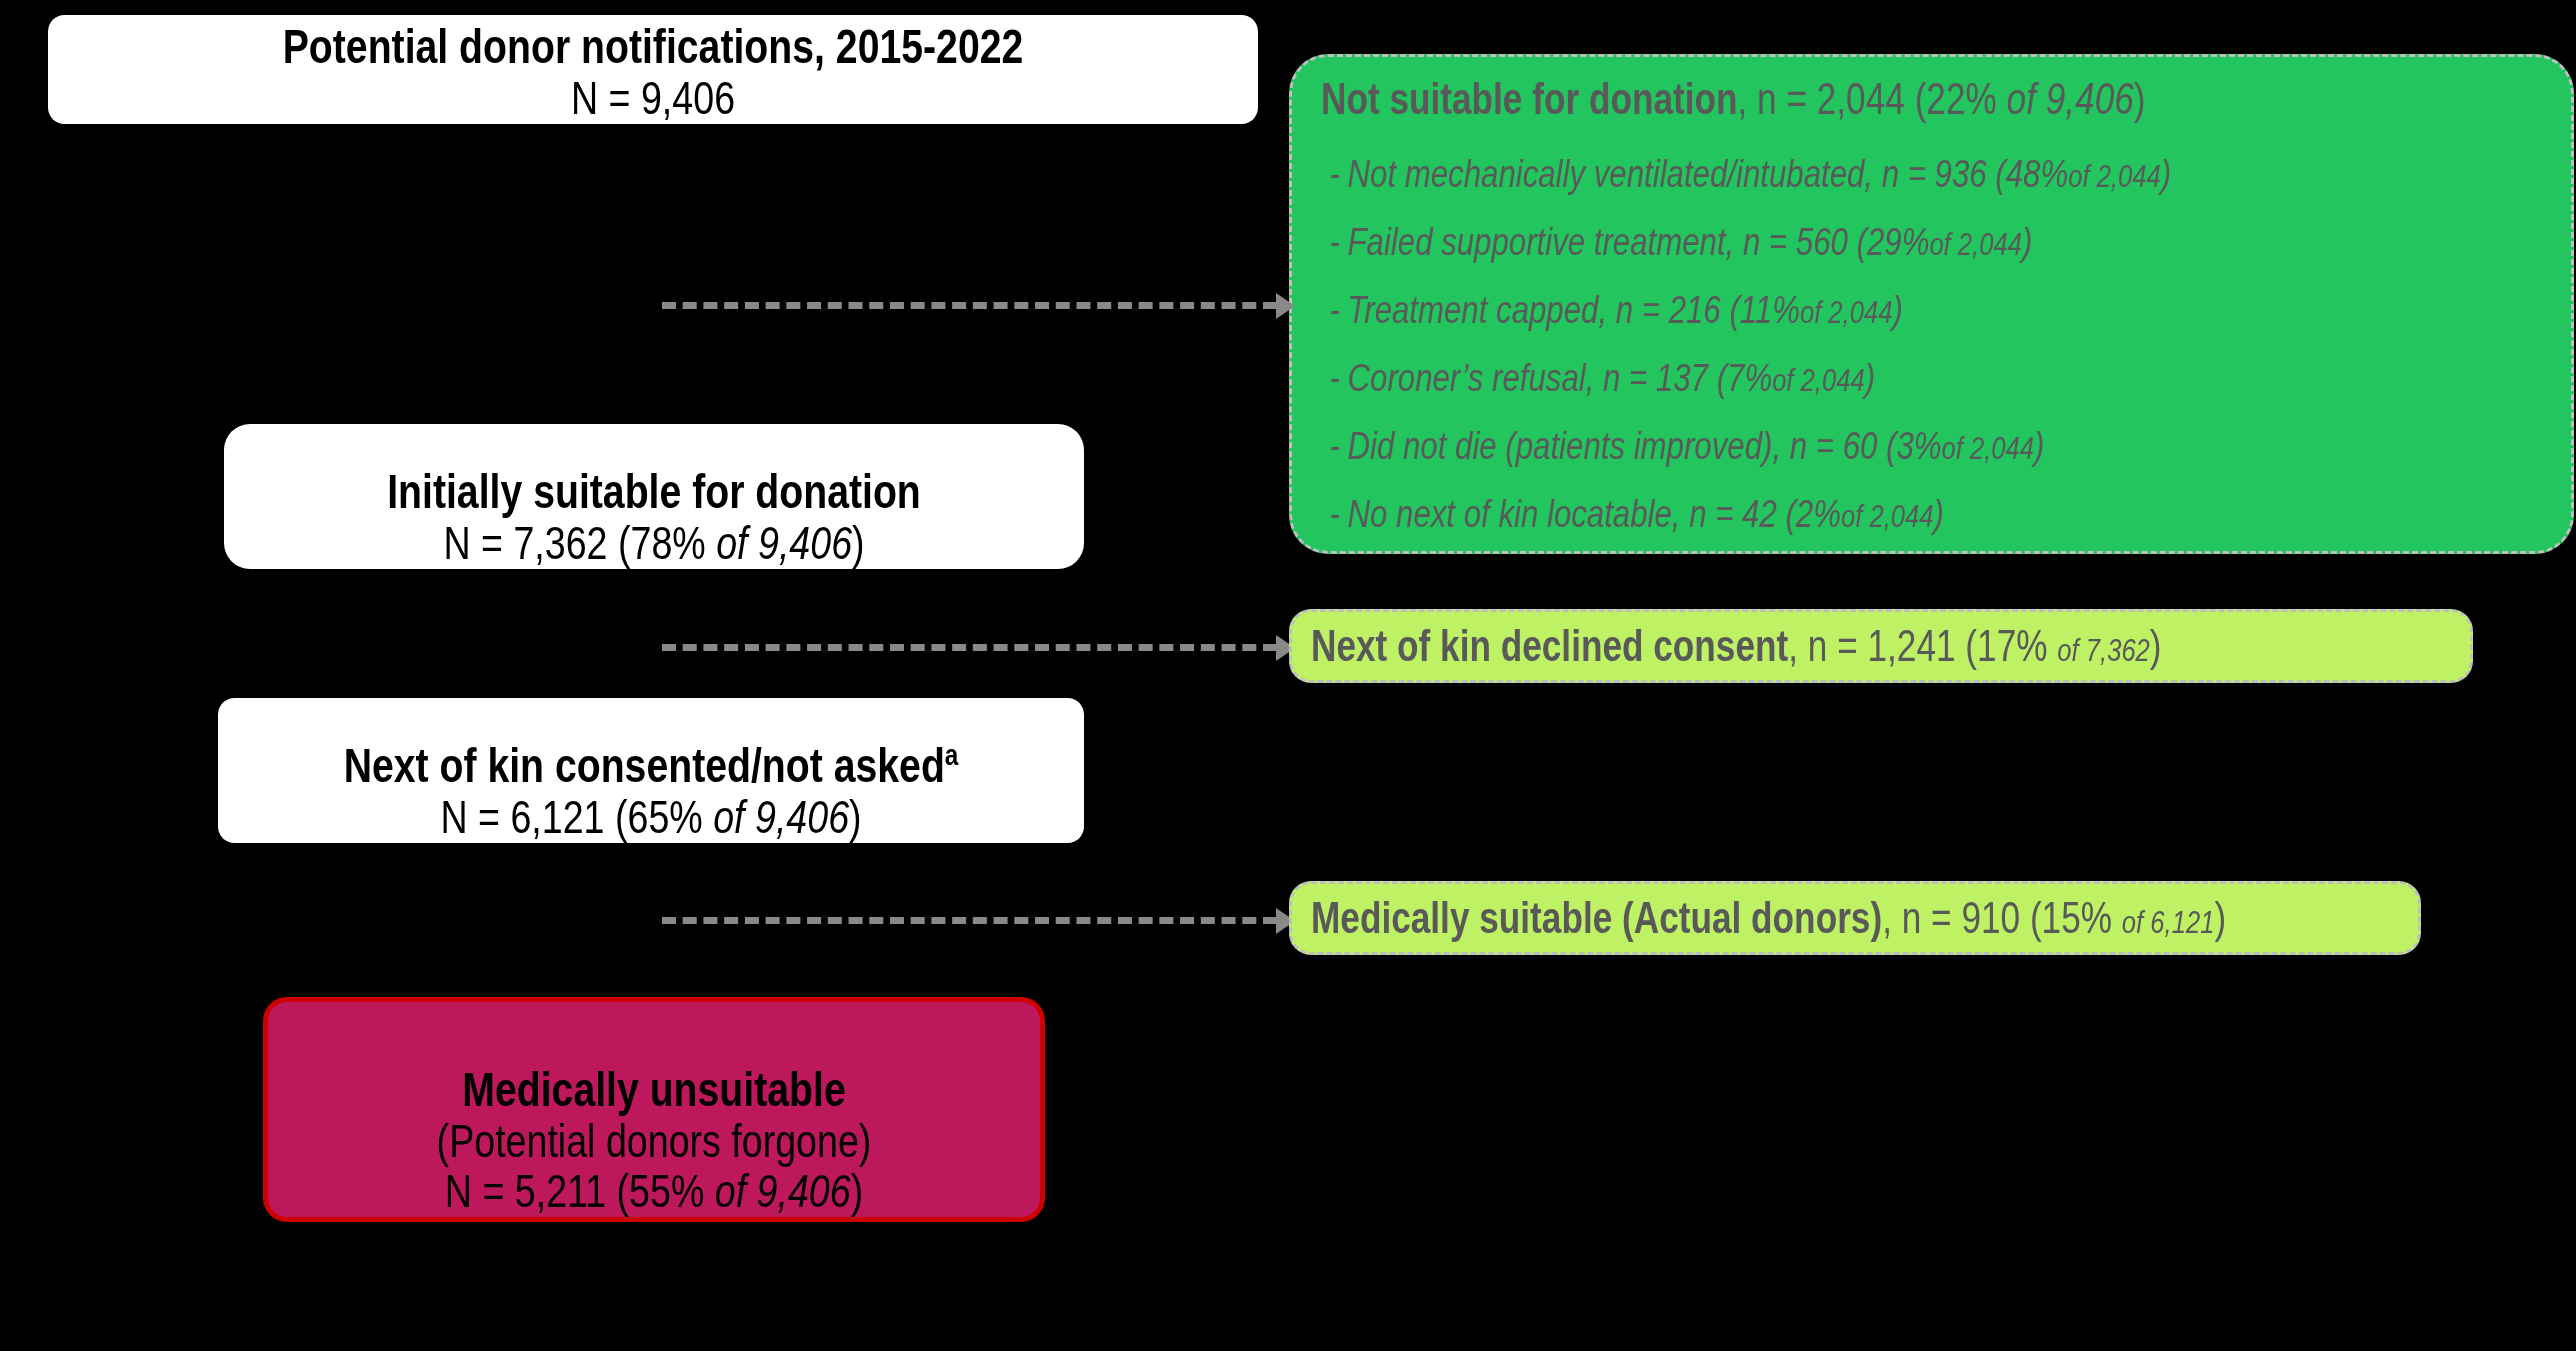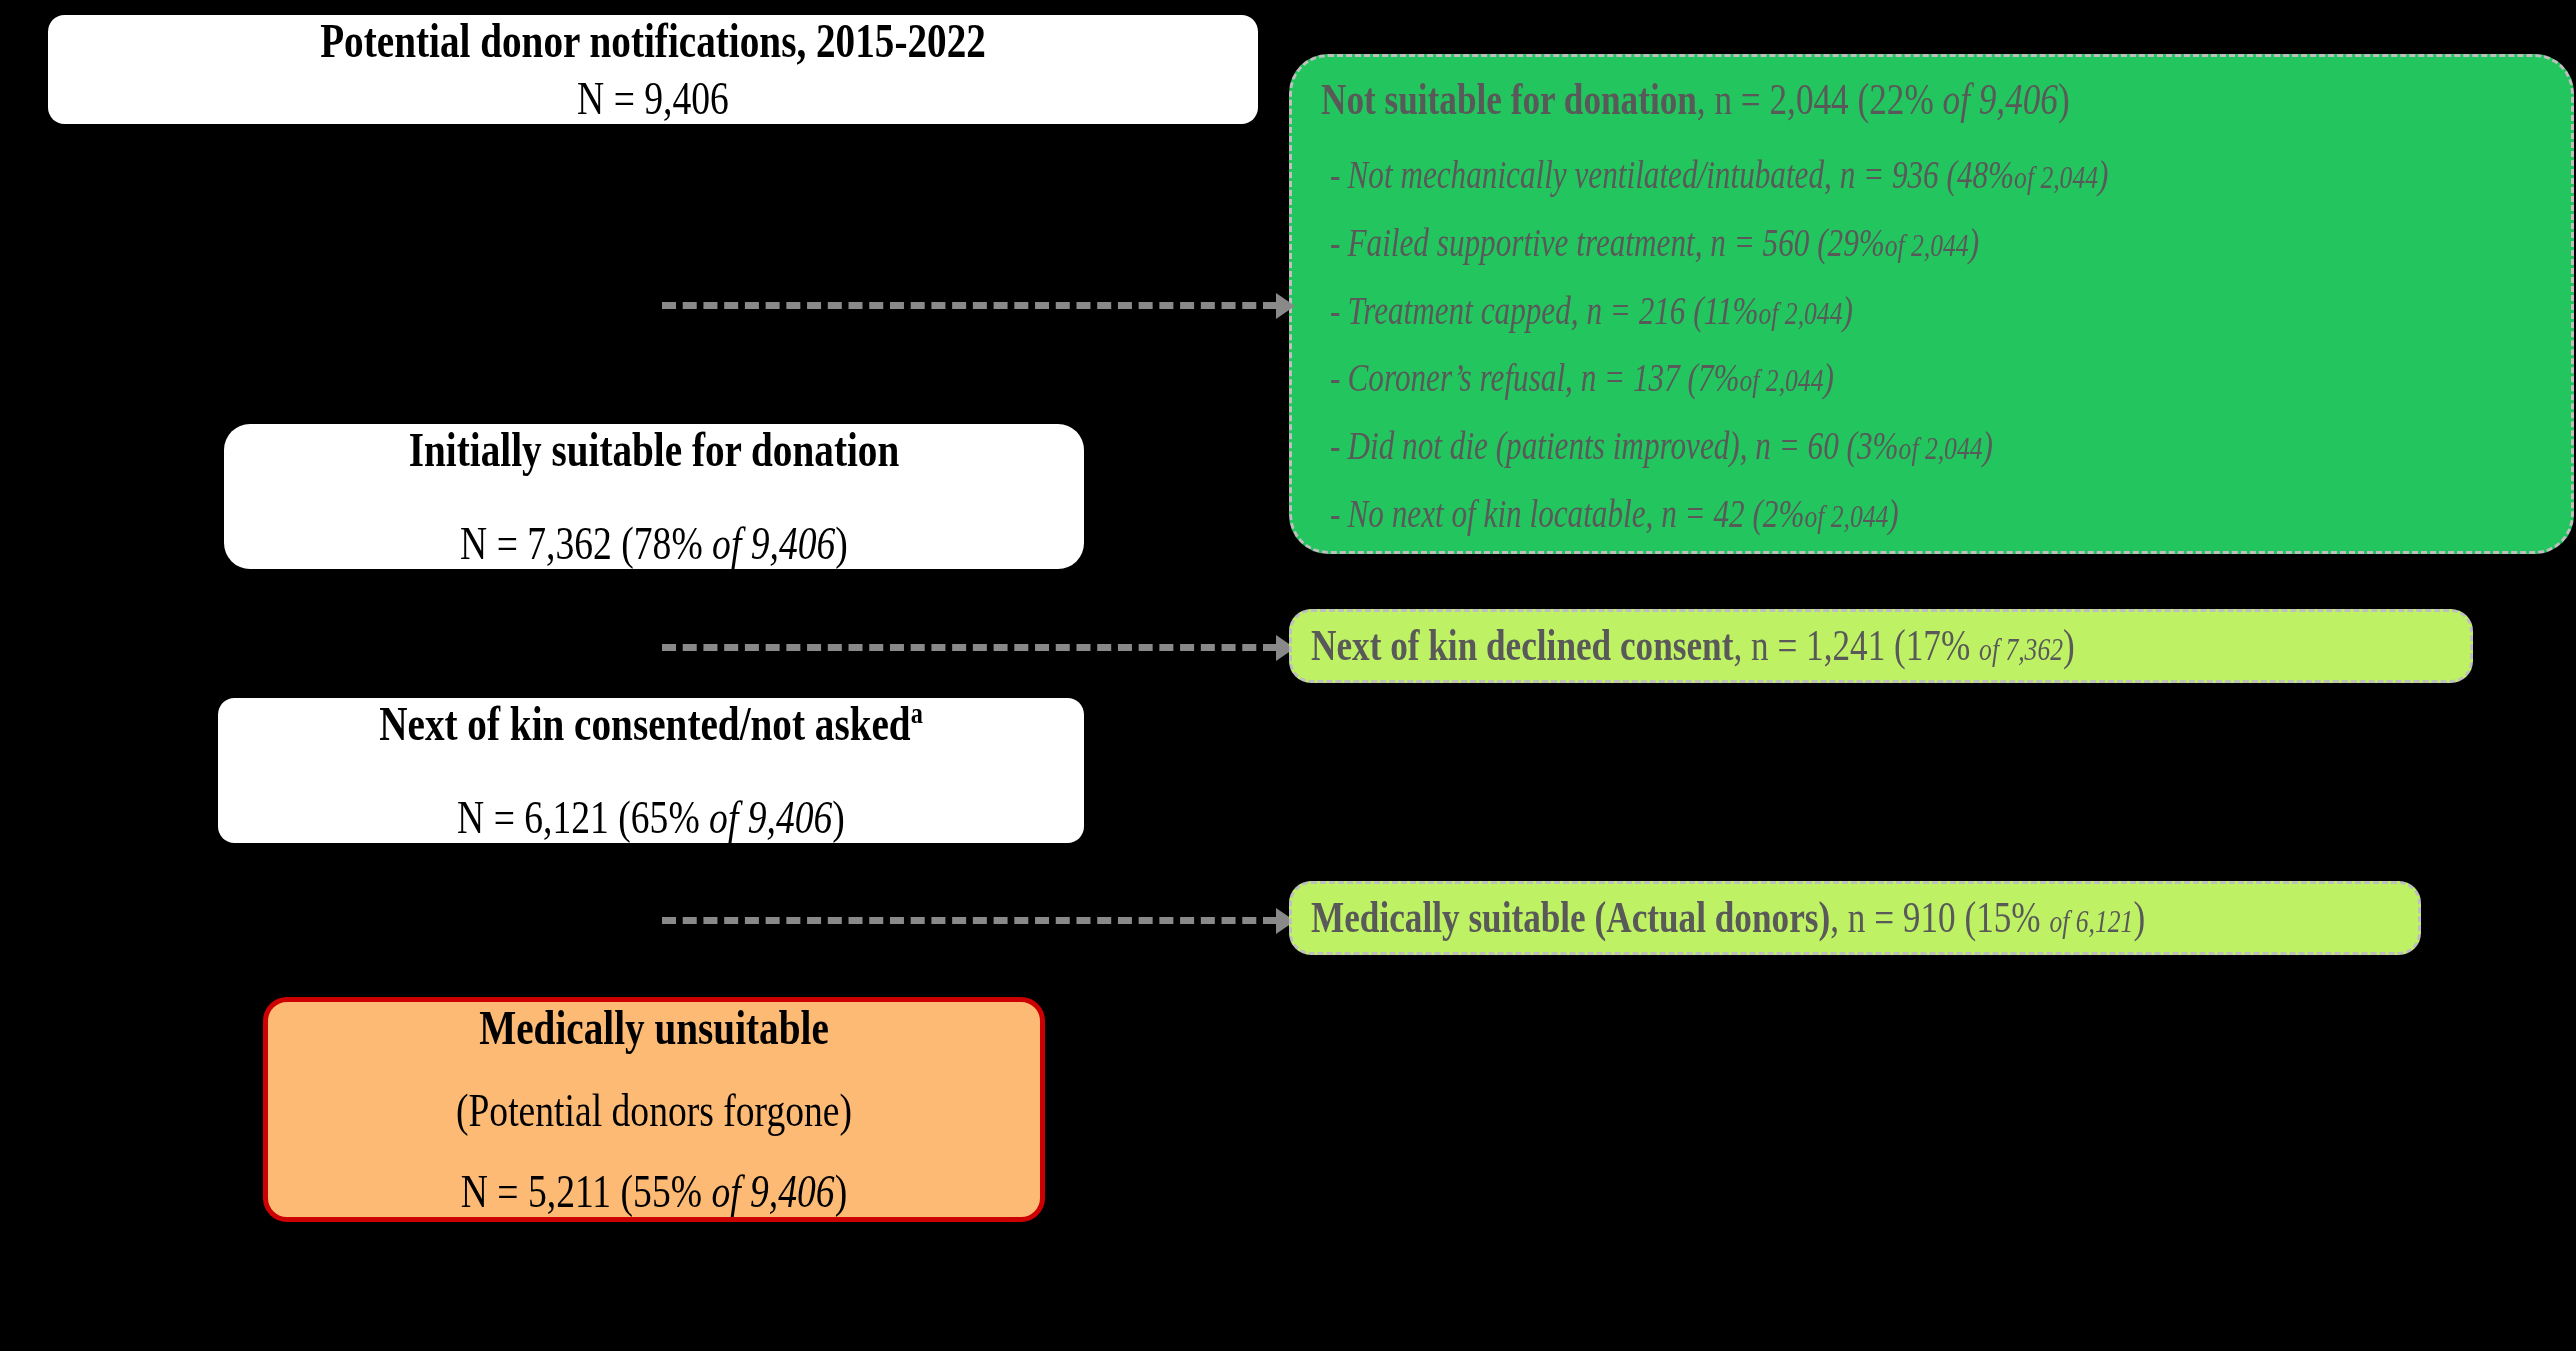--- a/index.html
+++ b/index.html
@@ -24,44 +24,43 @@
     background: #000000;
   }
 
   
   .box {
     position: absolute;
     box-sizing: border-box;
     display: flex;
     flex-direction: column;
     align-items: center;
-    justify-content: space-between;
+    justify-content: flex-end;
     text-align: center;
-    font-family: Liberation Serif, serif;
   }
 
   .box-white {
     background: #ffffff;
     border-radius: 16.5px;
   }
 
   .box-dashed {
     background: #bef264;
     border: 3.2px dashed #bfbfbf;
     border-radius: 22px;
   }
 
   .box-dashed-lg {
     background: #22c55e;
     border: 3.8px dashed #bfbfbf;
     border-radius: 39px;
   }
 
   .box-pink {
-    background: #fdba74;
+    background: #be185d;
     border: 5.7px solid #cc0000;
     border-radius: 24px;
   }
 
   
   .ln {
     display: block;
     width: 100%;
     line-height: 1.08;
     white-space: nowrap;

